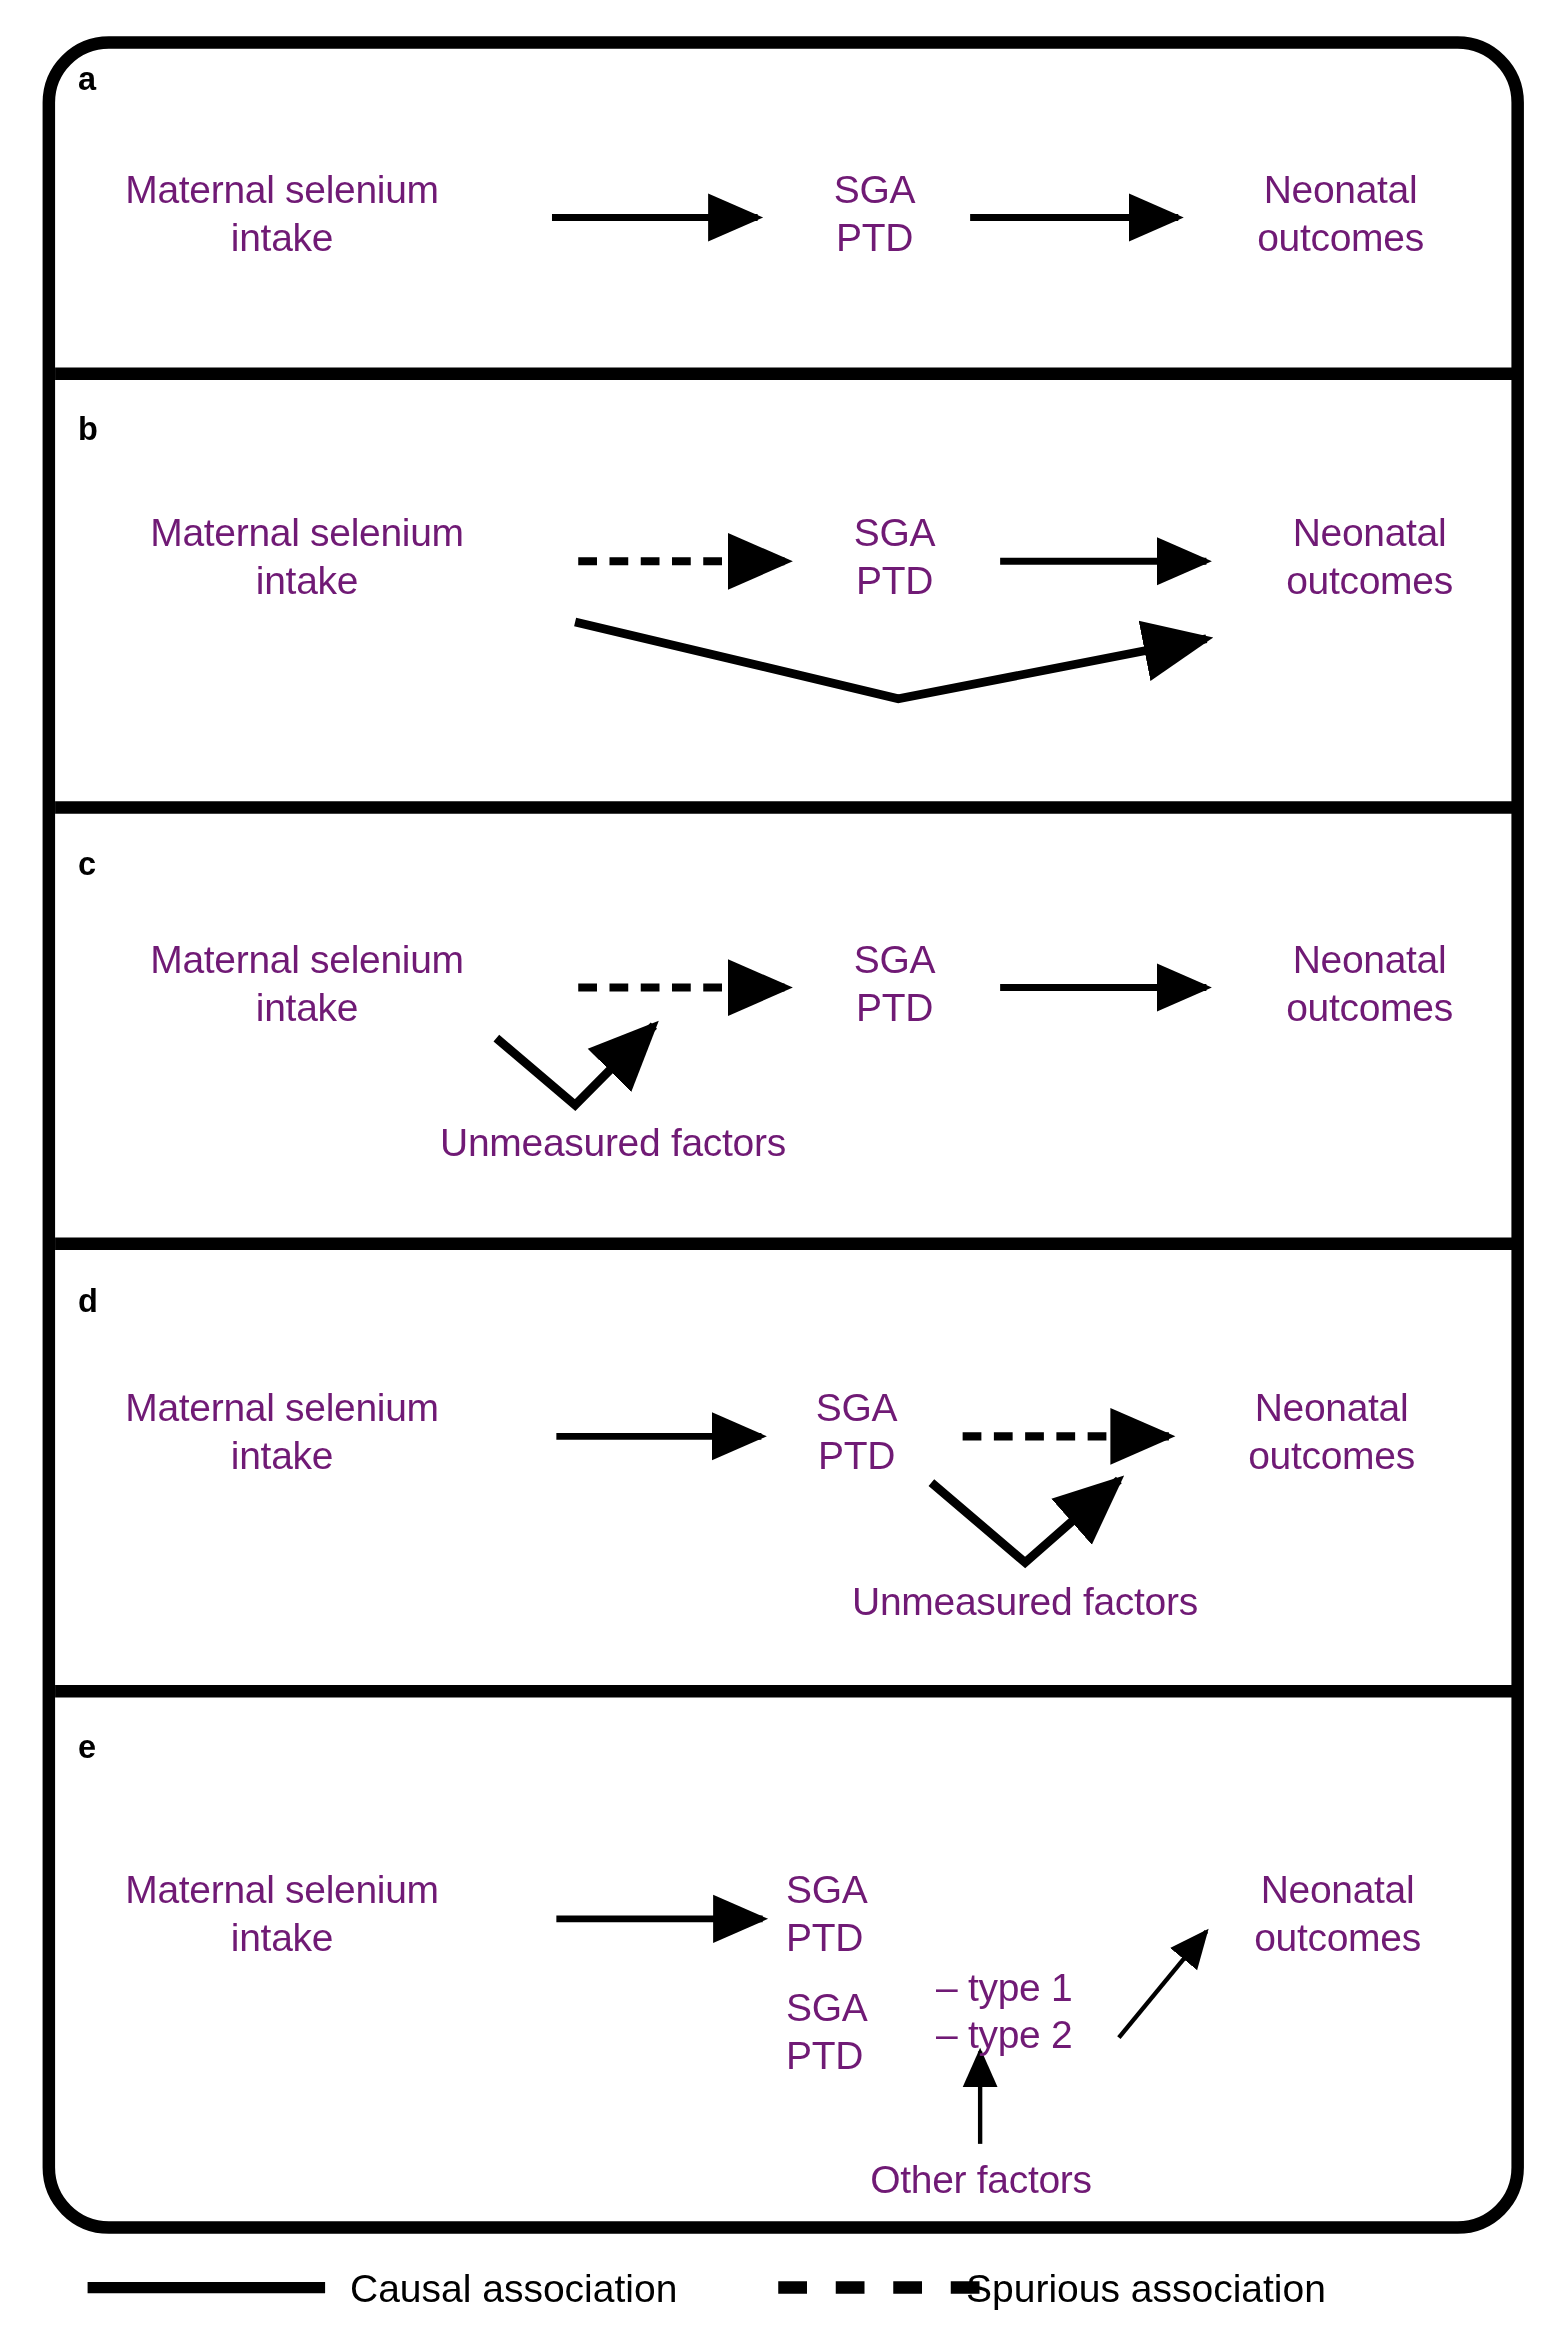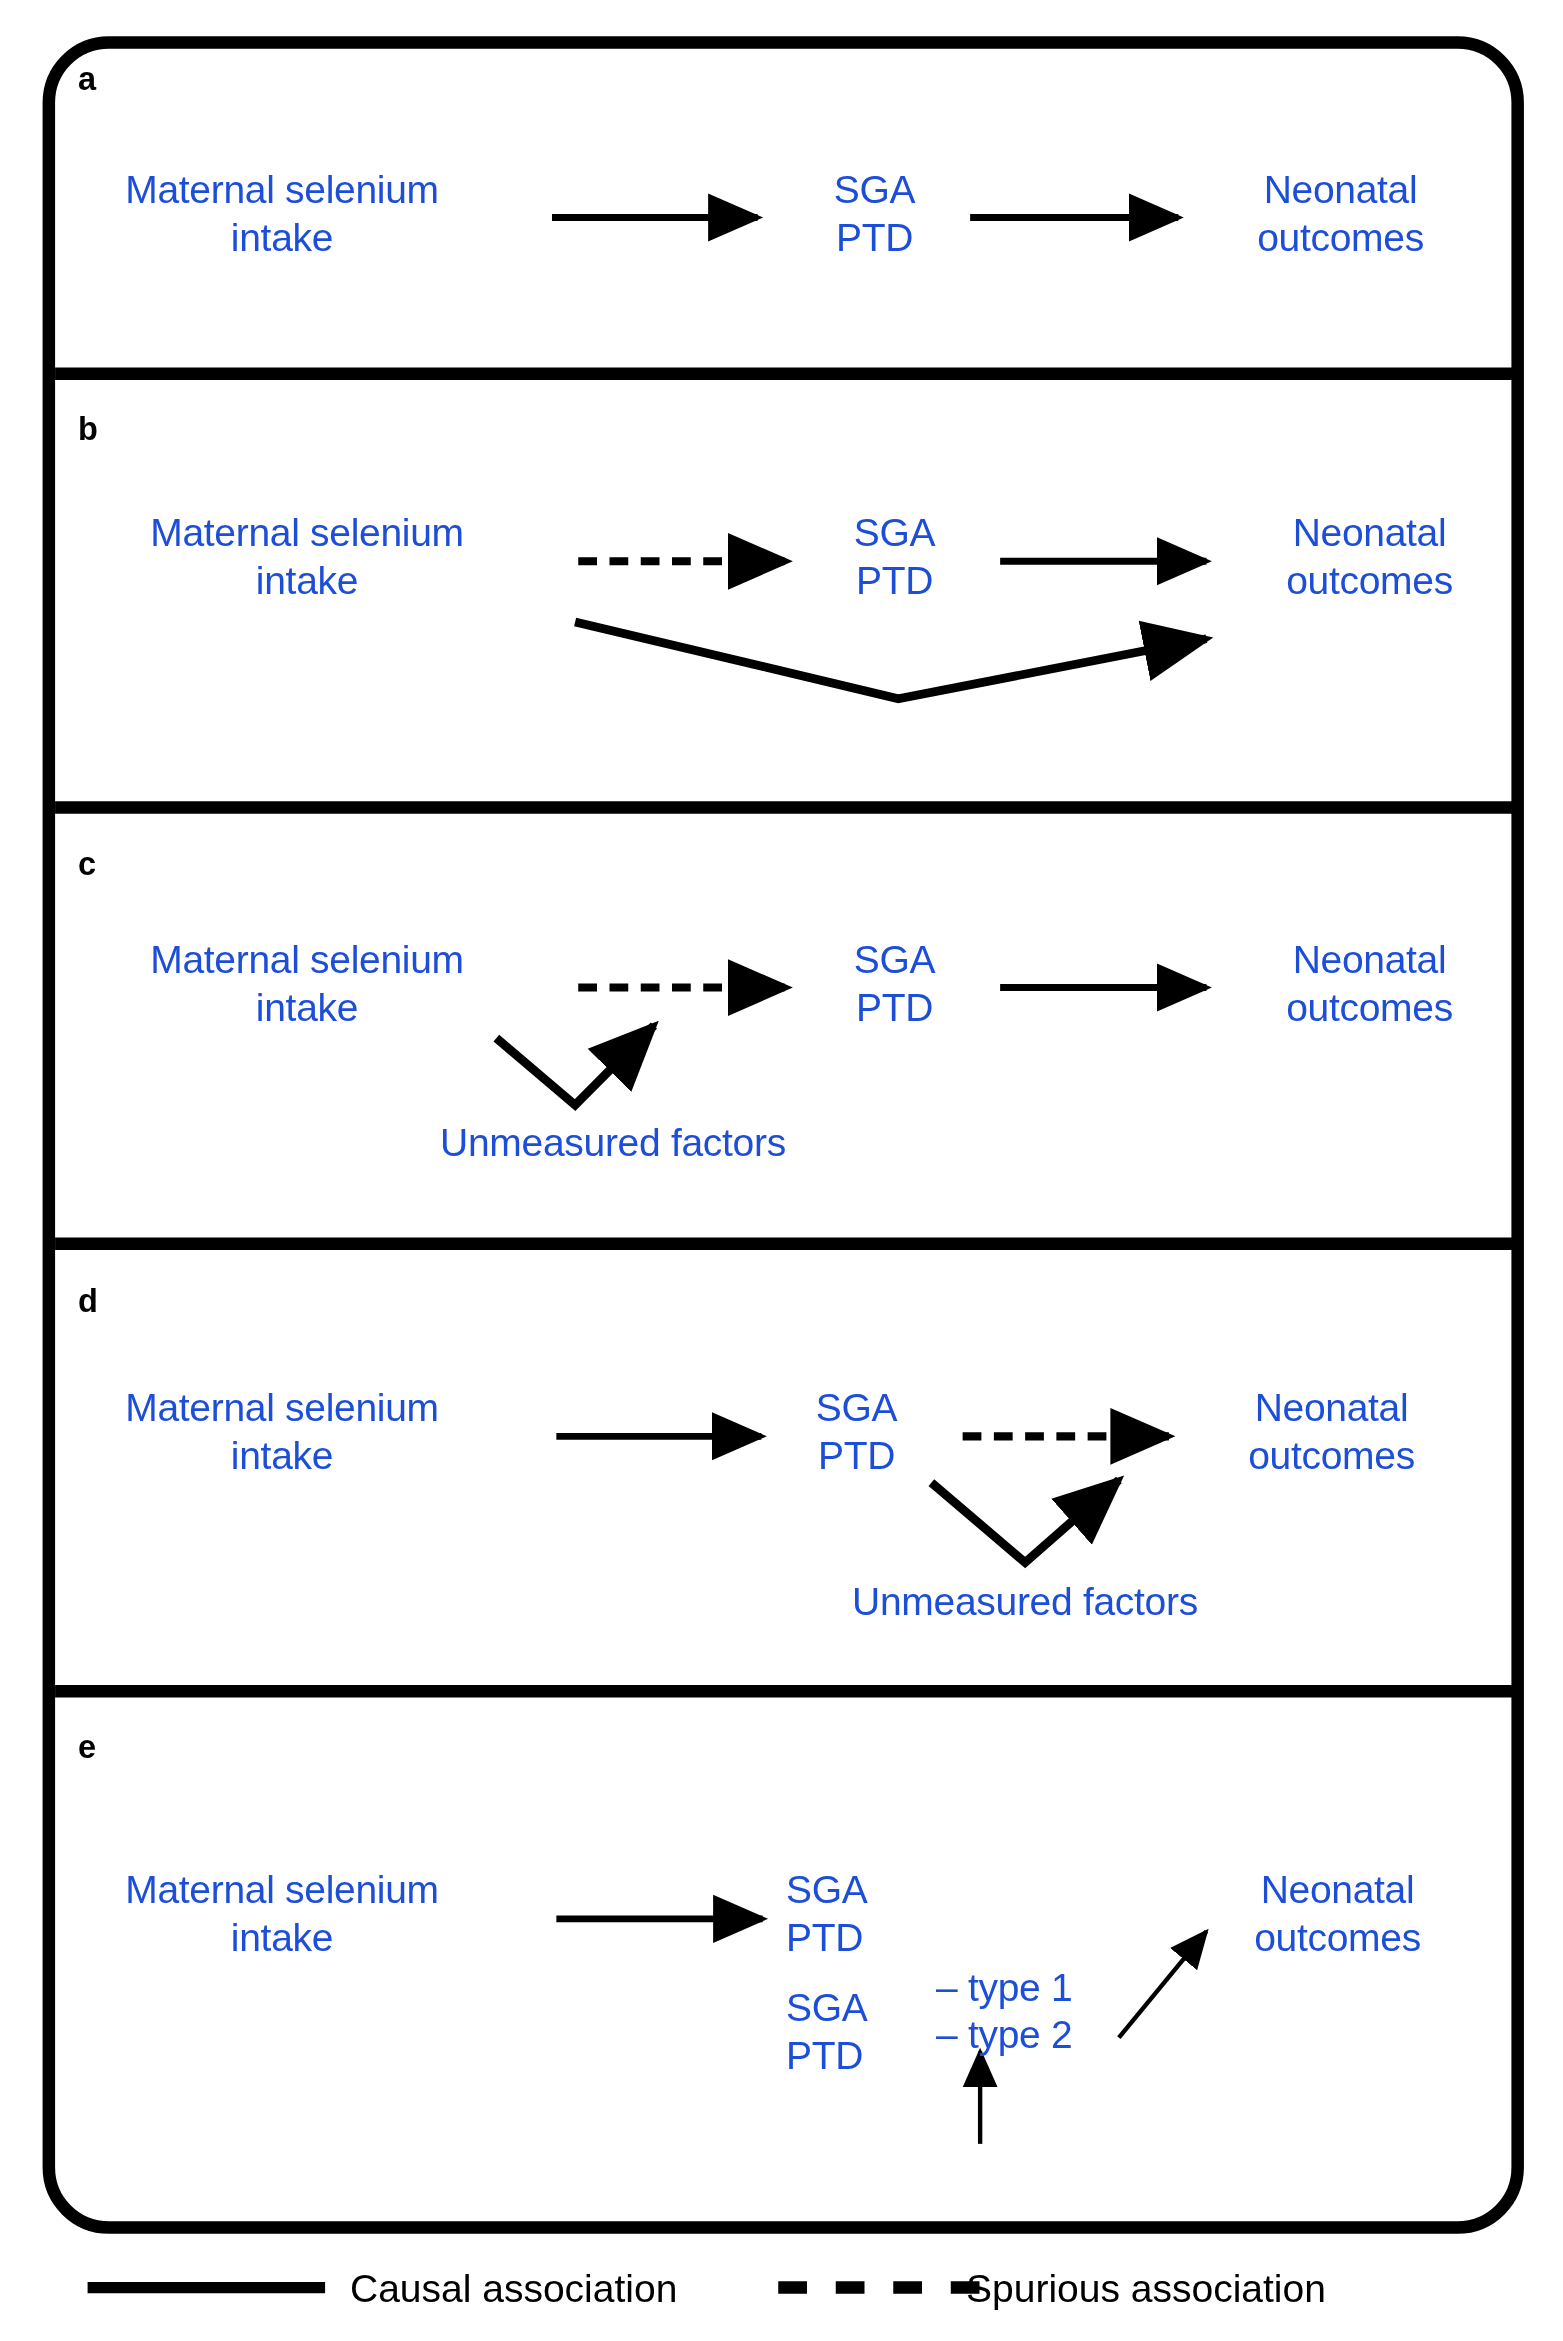--- a/index.html
+++ b/index.html
@@ -25,21 +25,21 @@
     top: 0;
     width: 1564px;
     height: 2342px;
   }
   .node-text {
     position: absolute;
     text-align: center;
     font-size: 39px;
     line-height: 48px;
     font-family: "Liberation Sans", sans-serif;
-    color: #1d4ed8;
+    color: #701a75;
     white-space: pre-line;
     letter-spacing: -0.3px;
   }
   .node-text.left-align {
     text-align: left;
   }
   .panel-label {
     position: absolute;
     font-size: 32.5px;
     font-weight: bold;
@@ -152,18 +152,19 @@
   <div class="node-text left-align" style="left:786px; top:1866px; width:150px;">SGA
 PTD</div>
   <div class="node-text left-align" style="left:936px; top:1964px; width:213px;">– type 1</div>
 
   <div class="node-text left-align" style="left:786px; top:1984px; width:150px;">SGA
 PTD</div>
   <div class="node-text left-align" style="left:936px; top:2011px; width:213px;">– type 2</div>
 
   <div class="node-text" style="left:1206px; top:1866px; width:263px;">Neonatal
 outcomes</div>
+  <div class="node-text" style="left:806px; top:2156px; width:350px;">Other factors</div>
 
   <div class="legend-text" style="left:350px; top:2269px;text-align:right;">Causal association</div>
   <div class="legend-text" style="left:966px; top:2269px;">Spurious association</div>
 
 </div>
 
 
 </body></html>

